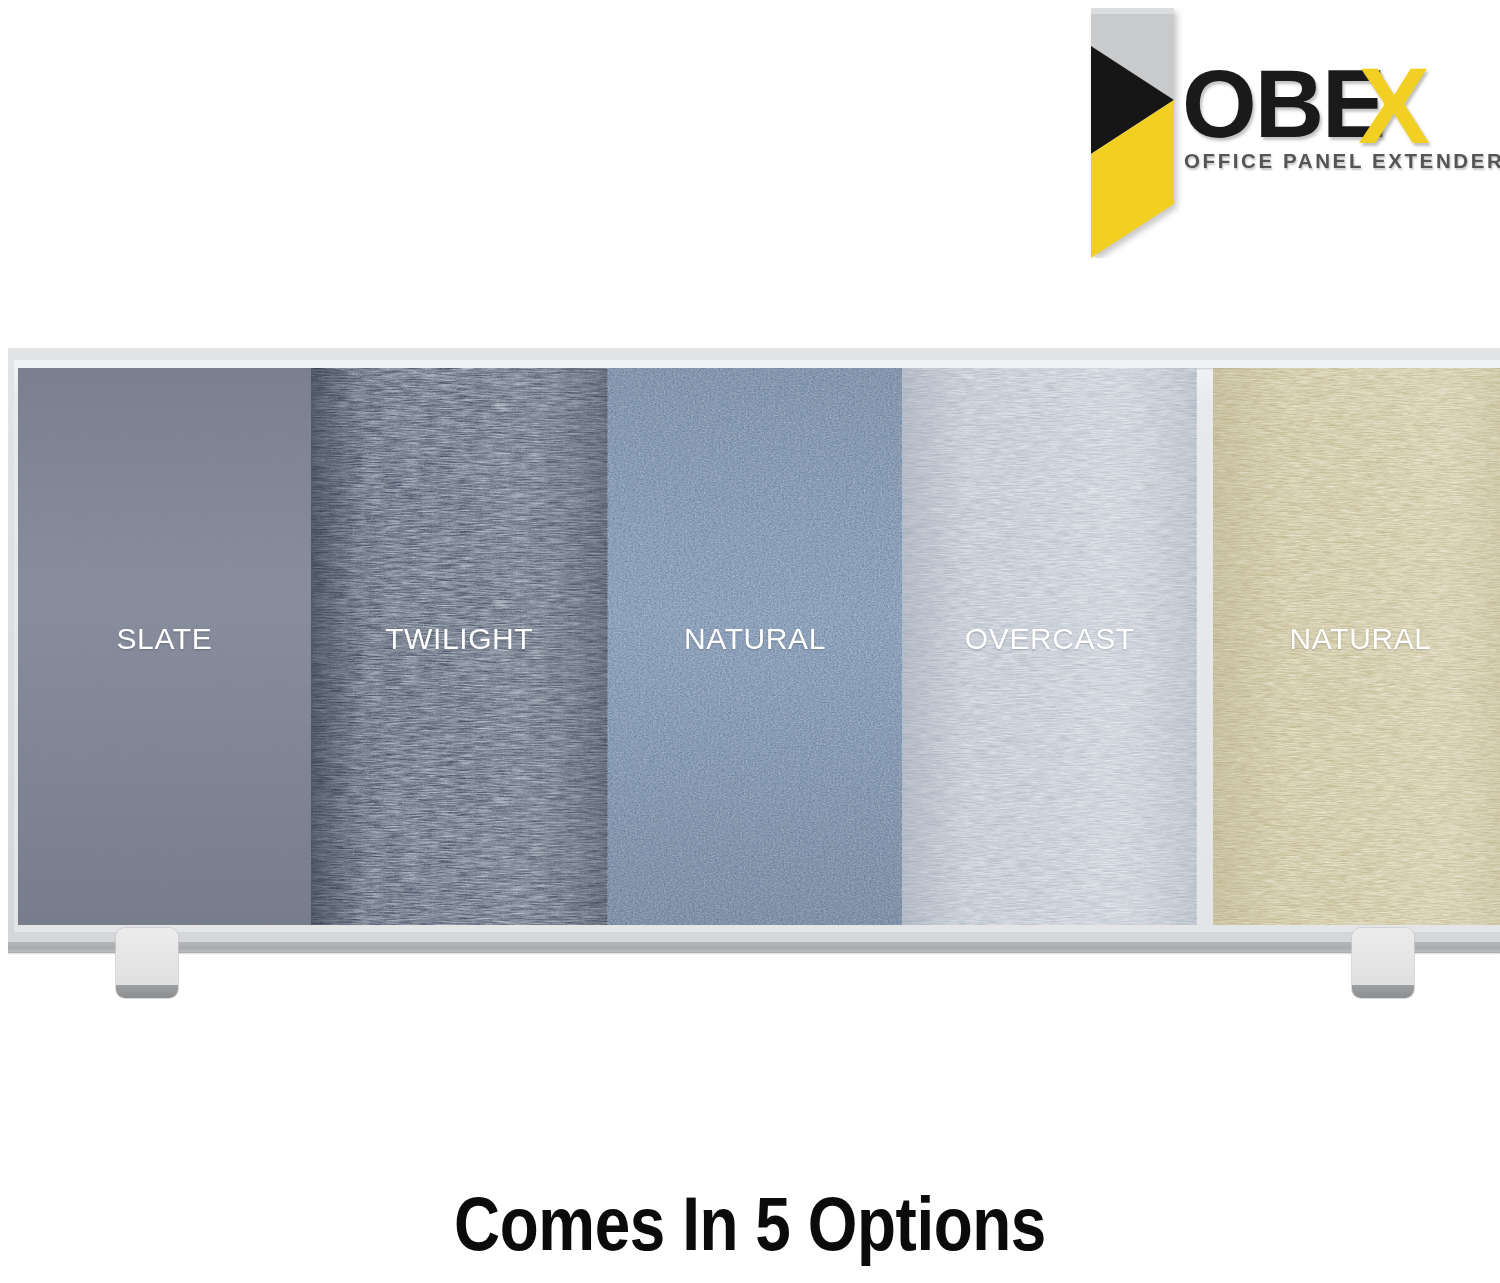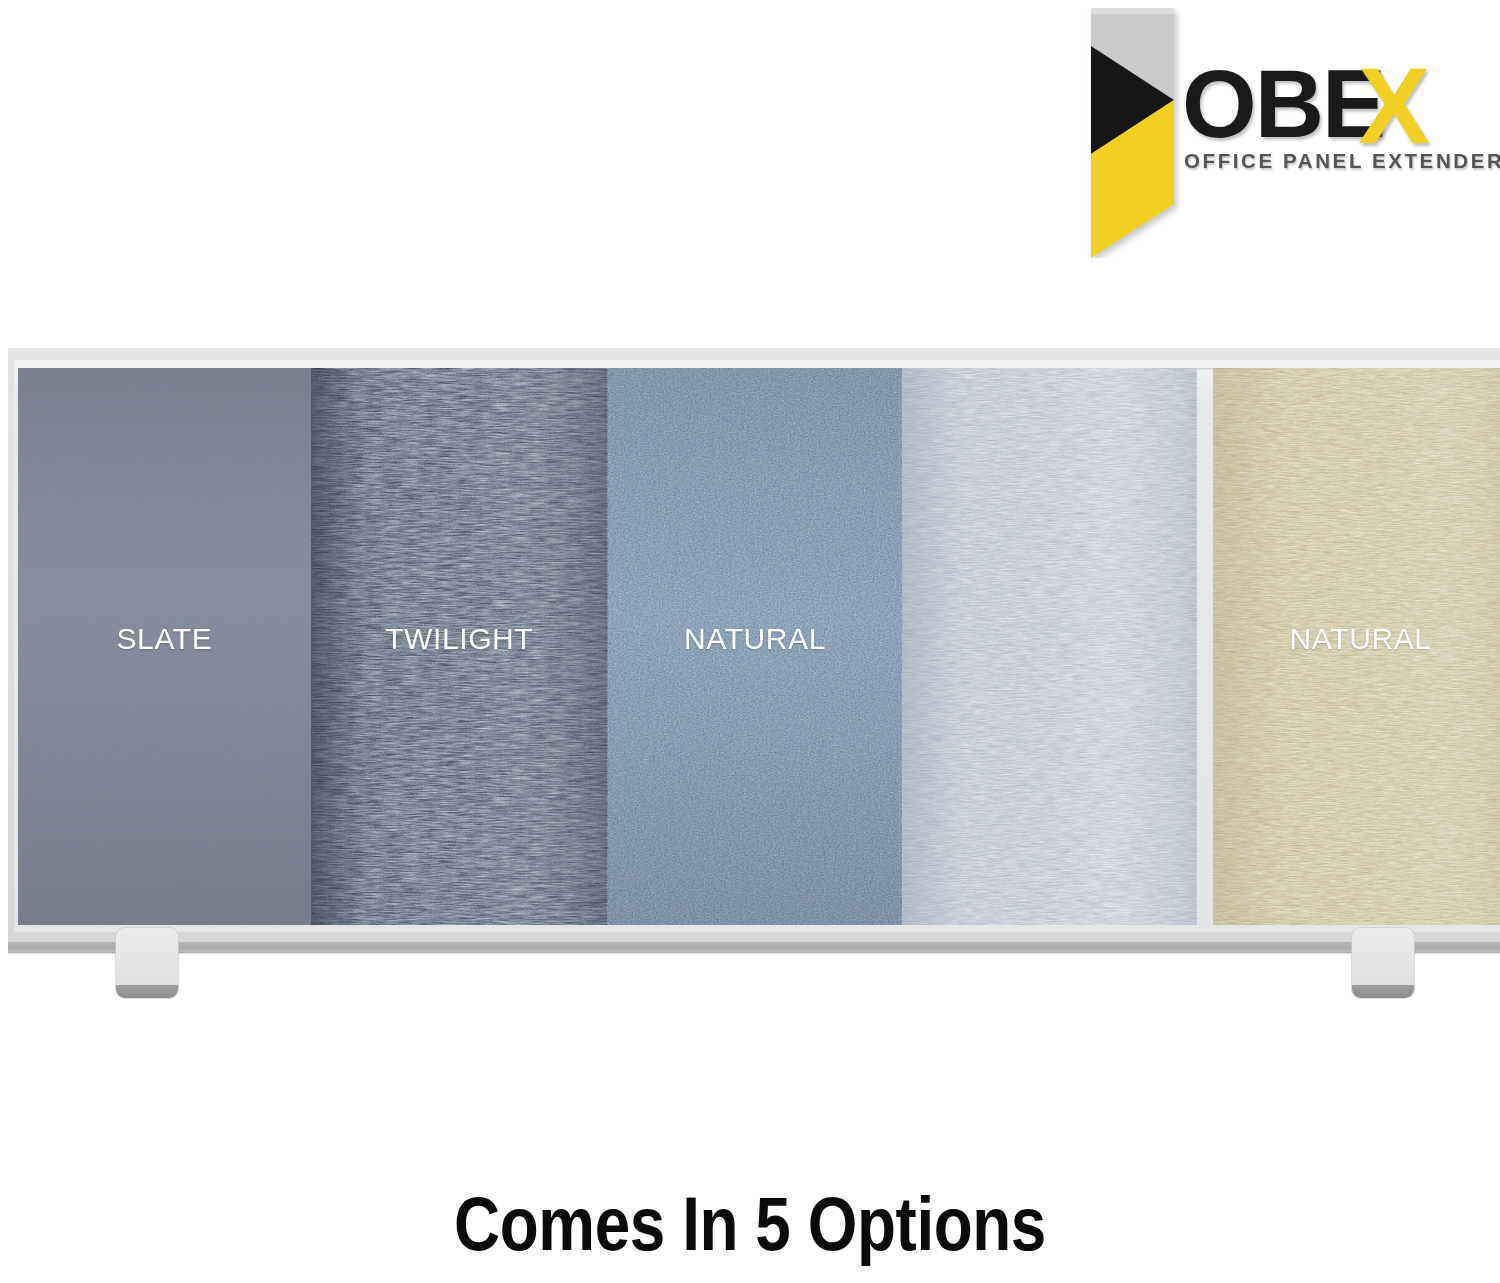--- a/index.html
+++ b/index.html
@@ -343,20 +343,21 @@
                 <stop offset="70%" stop-color="#ffffff" stop-opacity="0.10"></stop>
                 <stop offset="100%" stop-color="#8e98a8" stop-opacity="0.22"></stop>
               </linearGradient>
             </defs>
             <rect width="100%" height="100%" fill="#b4bcc8"></rect>
             <rect width="100%" height="100%" filter="url(#fxOverWeave)" opacity="0.7"></rect>
             <rect width="100%" height="100%" filter="url(#fxOver)" opacity="0.9"></rect>
             <rect width="100%" height="100%" fill="url(#gOverH)"></rect>
           </svg>
         </div>
+        <div class="swatch-label">OVERCAST</div>
       </div>
 
       <div class="swatch" style="width:300px;margin-left:16px;">
         <div class="swatch-texture">
           <svg width="100%" height="100%" preserveAspectRatio="none" xmlns="http://www.w3.org/2000/svg">
             <defs>
               <filter id="fxNat" x="0" y="0" width="100%" height="100%">
                 <feTurbulence type="fractalNoise" baseFrequency="0.08 1.3" numOctaves="4" seed="57" result="n"></feTurbulence>
                 <feColorMatrix in="n" type="matrix" values="0 0 0 0 1  0 0 0 0 0.99  0 0 0 0 0.90  0 0 0.95 -0.26 0"></feColorMatrix>
               </filter>

